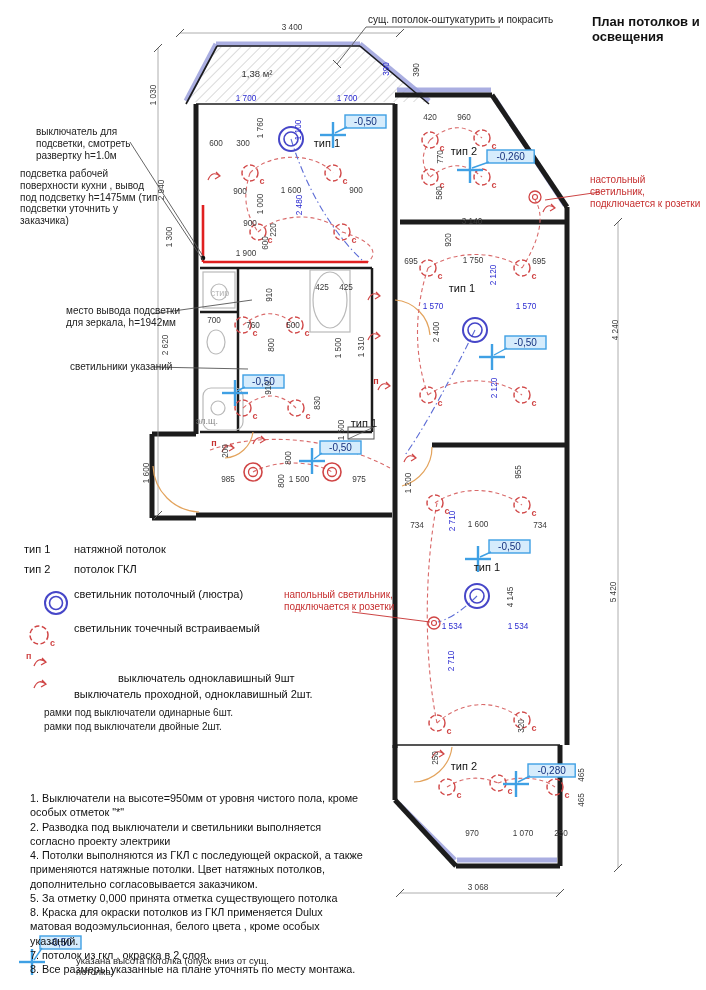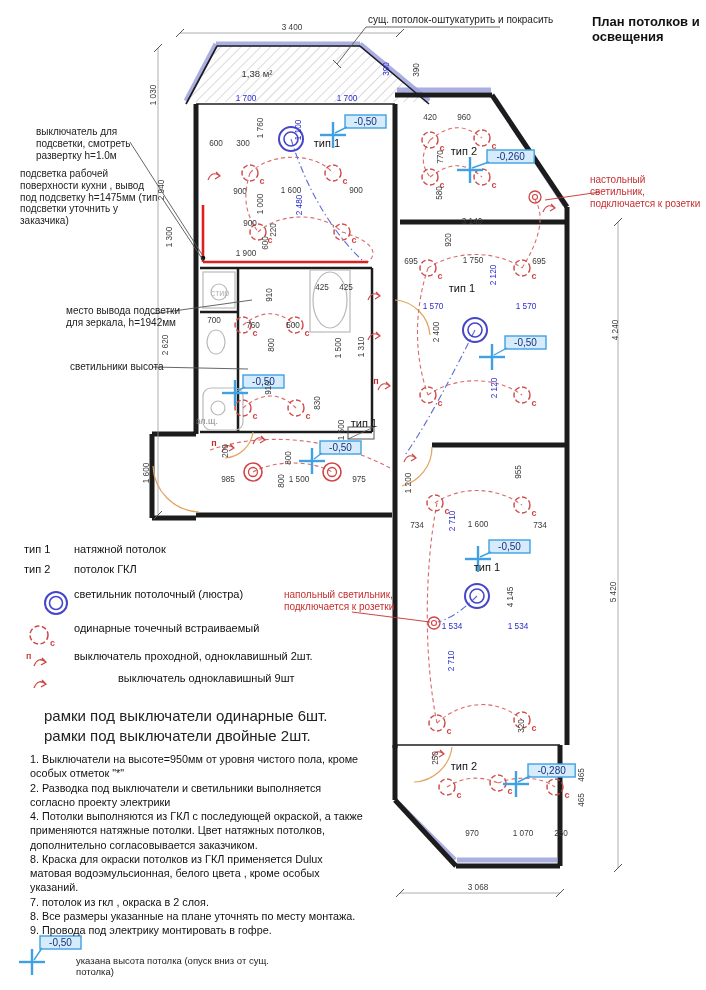--- a/index.html
+++ b/index.html
@@ -6,22 +6,22 @@
   body{width:706px;height:990px;position:relative;font-family:"Liberation Sans",sans-serif;color:#1a1a1a;overflow:hidden;}
   #plan-svg{position:absolute;left:0;top:0;}
   .abs{position:absolute;}
   .title{font-size:13px;font-weight:bold;color:#111;margin-left:40px;}
   .top-note{font-size:10px;color:#222;}
   .callout{font-size:10px;line-height:1.18;color:#222;}
   .callout.red{color:#c62f2f;}
   .legend-term{font-size:11px;color:#111;}
   .legend-def{font-size:11px;color:#111;}
   .legend-row{position:absolute;display:flex;align-items:flex-start;}
-  .frames-note{font-size:15px;color:#222;line-height:1.35;}
-  .notes{font-size:10.8px;line-height:1.32;color:#111;width:336px;}
+  .frames-note{font-size:10px;color:#222;line-height:1.35;}
+  .notes{font-size:10.8px;line-height:1.32;color:#111;width:336px;margin-top:39px;}
   .footer-text{font-size:9.5px;color:#222;line-height:1.2;width:200px;}
   svg text{font-family:"Liberation Sans",sans-serif;}
 </style>
 </head>
 <body>
 
 <svg id="plan-svg" width="706" height="990" viewBox="0 0 706 990">
     <defs>
       <pattern id="hatch" width="7" height="7" patternUnits="userSpaceOnUse" patternTransform="rotate(45)">
         <line x1="0" y1="0" x2="0" y2="7" stroke="#b5b5b5" stroke-width="1"></line>
@@ -395,21 +395,21 @@
   </svg>
 
 <div class="abs title" style="left:552px;top:14px;">План потолков и освещения</div>
 
 <div class="abs top-note" style="left:368px;top:14px;">сущ. потолок-оштукатурить и покрасить</div>
 
 <div id="callouts">
     <div class="abs callout" style="left: 36px; top: 126px; width: 128px;">выключатель для подсветки, смотреть развертку h=1.0м</div>
     <div class="abs callout" style="left: 20px; top: 168px; width: 142px;">подсветка рабочей поверхности кухни , вывод под подсветку h=1475мм (тип подсветки уточнить у заказчика)</div>
     <div class="abs callout" style="left: 66px; top: 305px; width: 124px;">место вывода подсветки для зеркала, h=1942мм</div>
-    <div class="abs callout" style="left: 70px; top: 361px; width: 124px;">светильники высота</div>
+    <div class="abs callout" style="left: 70px; top: 361px; width: 124px;">светильники указаний</div>
     <div class="abs callout red" style="left: 590px; top: 174px; width: 112px;">настольный светильник, подключается к розетки</div>
     <div class="abs callout red" style="left: 284px; top: 589px; width: 112px;">напольный светильник, подключается к розетки</div>
   </div>
 
 <div id="legend">
     <div class="legend-row" style="left: 24px; top: 543px;">
       <span class="legend-term" style="display: inline-block; width: 50px; flex: 0 0 50px;">тип 1</span>
       <span class="legend-def" style="max-width: 250px;">натяжной потолок</span>
     </div>
     <div class="legend-row" style="left: 24px; top: 563px;">
@@ -421,45 +421,45 @@
           <circle cx="16" cy="15" r="11" fill="none" stroke="#4646c8" stroke-width="2"></circle>
           <circle cx="16" cy="15" r="6.5" fill="none" stroke="#4646c8" stroke-width="1.6"></circle>
         </svg></span>
       <span class="legend-def" style="max-width: 250px;">светильник потолочный (люстра)</span>
     </div>
     <div class="legend-row" style="left: 24px; top: 622px;">
       <span style="display: inline-block; width: 50px; flex: 0 0 50px;"><svg width="34" height="28">
           <circle cx="15" cy="13" r="9" fill="none" stroke="#d04545" stroke-width="1.5" stroke-dasharray="5 2.5"></circle>
           <text x="26" y="24" font-size="9" fill="#d04545" font-weight="bold">с</text>
         </svg></span>
-      <span class="legend-def" style="max-width: 250px;">одинарные точечный встраиваемый</span>
+      <span class="legend-def" style="max-width: 250px;">светильник точечный встраиваемый</span>
     </div>
     <div class="legend-row" style="left: 24px; top: 650px;">
       <span style="display: inline-block; width: 50px; flex: 0 0 50px;"><svg width="34" height="20">
           <text x="2" y="9" font-size="9" fill="#d04545" font-weight="bold">п</text>
           <path d="M10,16 q4,-10 12,-4 m-4,-4 l4,4 l-5,3" fill="none" stroke="#d04545" stroke-width="1.3"></path>
         </svg></span>
-      <span class="legend-def" style="max-width: 250px;">выключатель проходной, одноклавишный 2шт.</span>
+      <span class="legend-def" style="max-width: 250px; margin-top: 38px;">выключатель проходной, одноклавишный 2шт.</span>
     </div>
     <div class="legend-row" style="left: 24px; top: 672px; gap: 44px;">
       <span style="display: inline-block; width: 50px; flex: 0 0 50px;"><svg width="34" height="20">
           <path d="M10,16 q4,-10 12,-4 m-4,-4 l4,4 l-5,3" fill="none" stroke="#d04545" stroke-width="1.3"></path>
         </svg></span>
       <span class="legend-def" style="max-width: 250px;">выключатель одноклавишный 9шт</span>
     </div>
   </div>
 
 <div class="abs frames-note" style="left:44px;top:706px;">
   <div>рамки под выключатели одинарные 6шт.</div>
   <div>рамки под выключатели двойные 2шт.</div>
 </div>
 
 <div class="abs notes" style="left:30px;top:752px;" id="notes">
     <div>1. Выключатели на высоте=950мм от уровня чистого пола, кроме особых отметок "*"</div>
     <div>2. Разводка под выключатели и светильники выполняется согласно проекту электрики</div>
     <div>4. Потолки выполняются из ГКЛ с последующей окраской, а также применяются натяжные потолки. Цвет натяжных потолков,  дополнительно согласовывается заказчиком.</div>
+    <div>5. За отметку 0,000 принята отметка существующего потолка</div>
     <div>8. Краска для окраски потолков из ГКЛ применяется Dulux матовая водоэмульсионная, белого цвета , кроме особых указаний.</div>
     <div>7. потолок из гкл , окраска в 2 слоя.</div>
     <div>8. Все размеры указанные на плане уточнять по месту монтажа.</div>
-    <div>9. Провода под электрику монтировать в гофре.</div>
   </div>
 
 <div class="abs footer-text" style="left:76px;top:955px;">указана высота потолка (опуск вниз от сущ. потолка)</div>
 
 </body></html>

